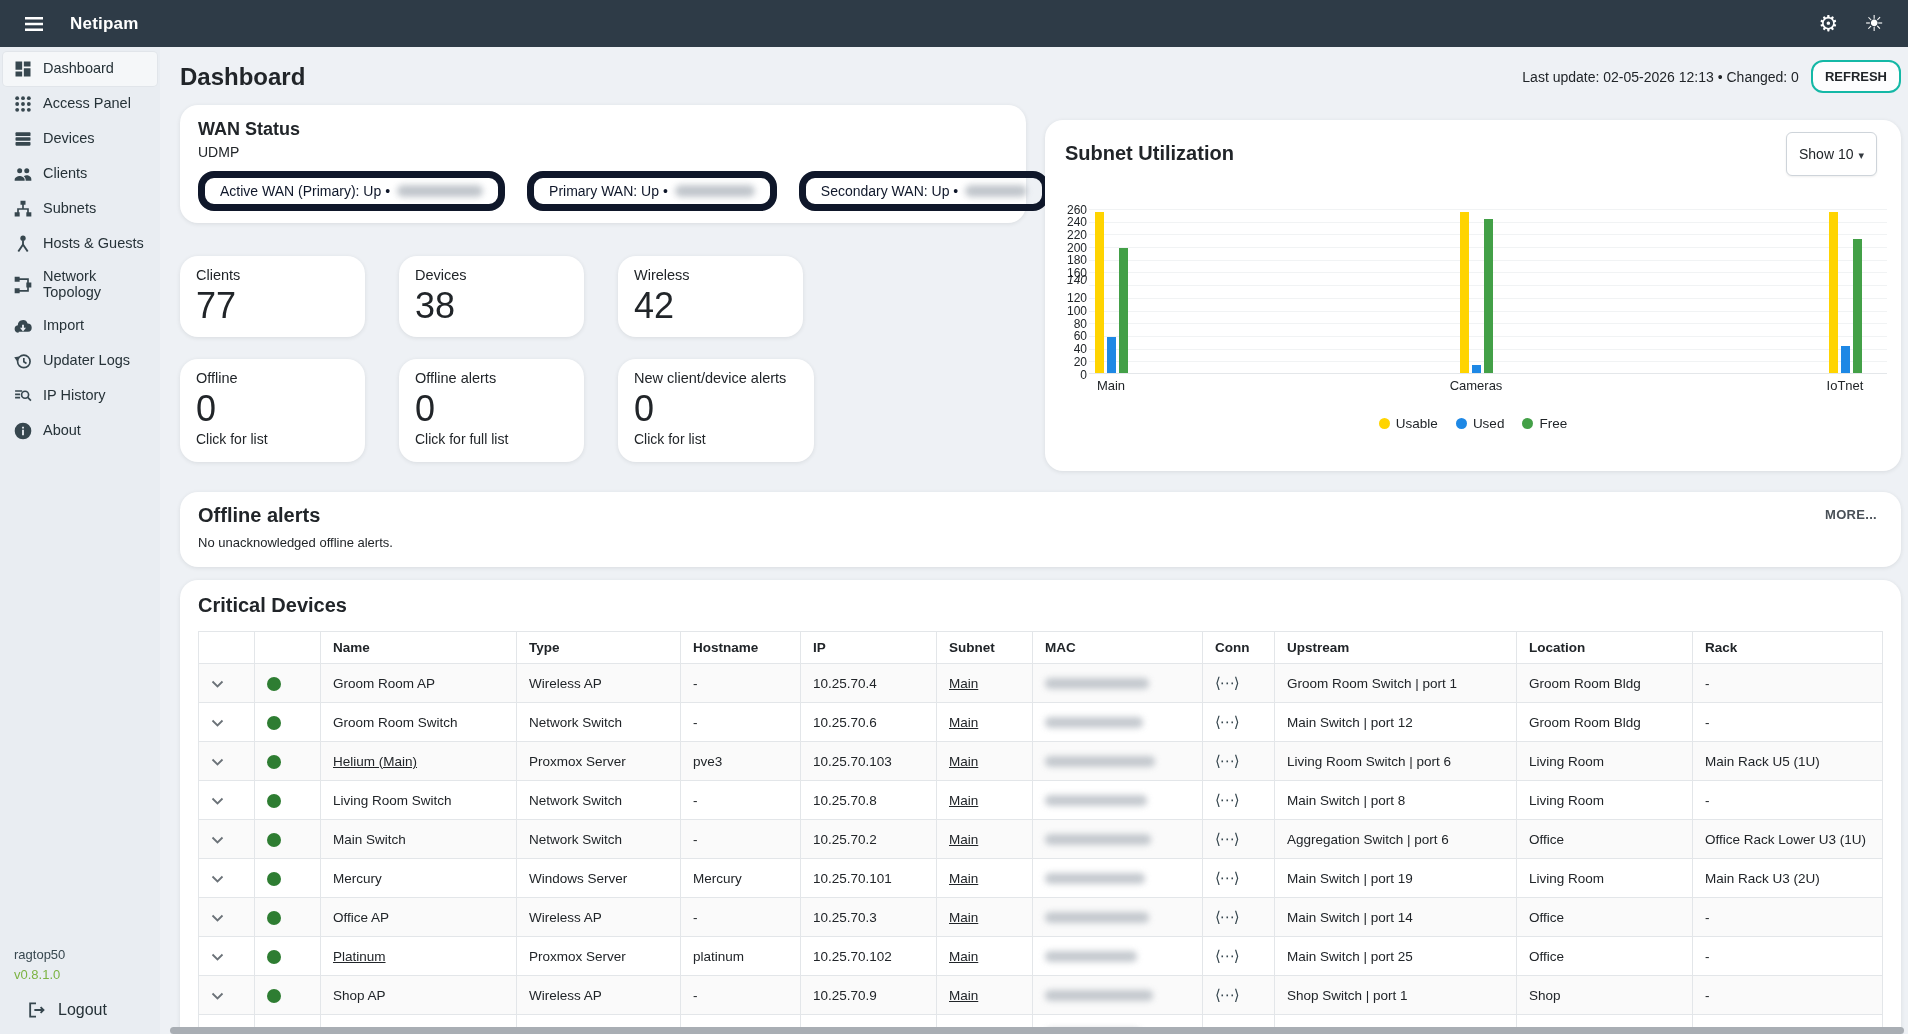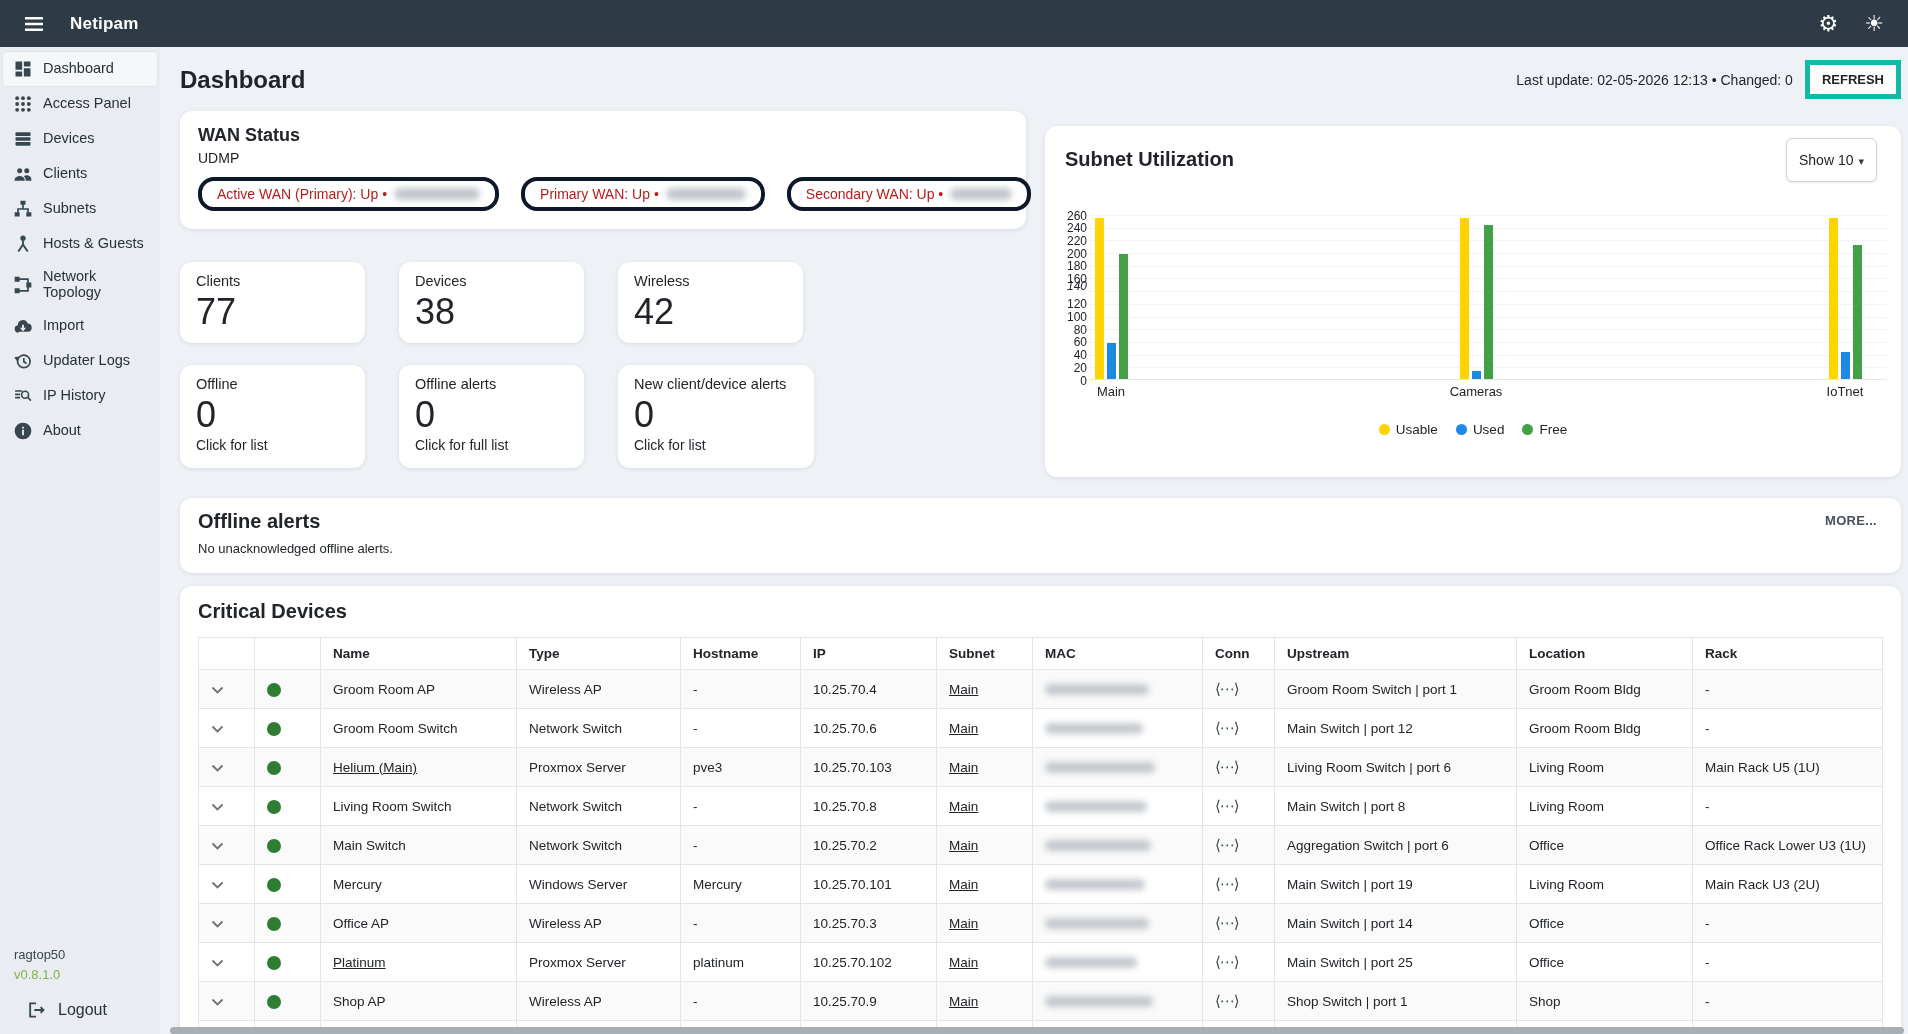--- a/index.html
+++ b/index.html
@@ -40,35 +40,35 @@
     font-family:"Liberation Sans", sans-serif; font-size:16px;
   }
   .logout-btn .side-icon{ width:20px; height:20px; margin-right:12px; }
   
   .main{ flex:1; padding:13px 8px 0 20px; position:relative; }
   .page-head{ display:flex; align-items:center; margin-bottom:12px; }
   .page-title{ font-size:24px; font-weight:700; }
   .head-right{ margin-left:auto; display:flex; align-items:center; }
   .last-update{ font-size:14px; margin-right:12px; }
   .refresh-btn{
-    background:#fdfdfe; border:5px solid #14b8a6; border-radius:0;
+    background:#fdfdfe; border:2px solid #14b8a6; border-radius:12px;
     padding:7px 12px; font-size:13px; font-weight:600; color:#212529;
     cursor:pointer; font-family:"Liberation Sans", sans-serif;
   }
-  .card{ background:#fff; border-radius:12px; box-shadow:0 1px 4px rgba(33,37,41,.10); }
+  .card{ background:#fff; border-radius:18px; box-shadow:0 1px 4px rgba(33,37,41,.10); }
   .content-row{ display:flex; gap:19px; }
   .left-col{ width:846px; flex-shrink:0; }
   
   .wan-card{ height:118px; padding:14px 18px; }
   .wan-title{ font-size:18px; font-weight:700; }
   .wan-sub{ font-size:14px; margin-top:4px; }
   .wan-pills{ margin-top:11px; display:flex; }
   .wan-pill{
-    display:inline-flex; align-items:center; border:4px solid #0f172a;
-    color:#b91c1c; border-radius:16px; padding:5px 15px; font-size:14px;
+    display:inline-flex; align-items:center; border:7px solid #0f172a;
+    color:#0f172a; border-radius:16px; padding:5px 15px; font-size:14px;
     margin-right:22px; white-space:nowrap;
   }
   .blur-chip{
     display:inline-block; height:12px; border-radius:6px; background:#b6bcc3;
     filter:blur(3px); opacity:.85; margin-left:7px; vertical-align:middle;
   }
   
   .stats-row{ display:flex; gap:34px; }
   .stats-row.r1{ margin-top:33px; }
   .stats-row.r2{ margin-top:22px; }

